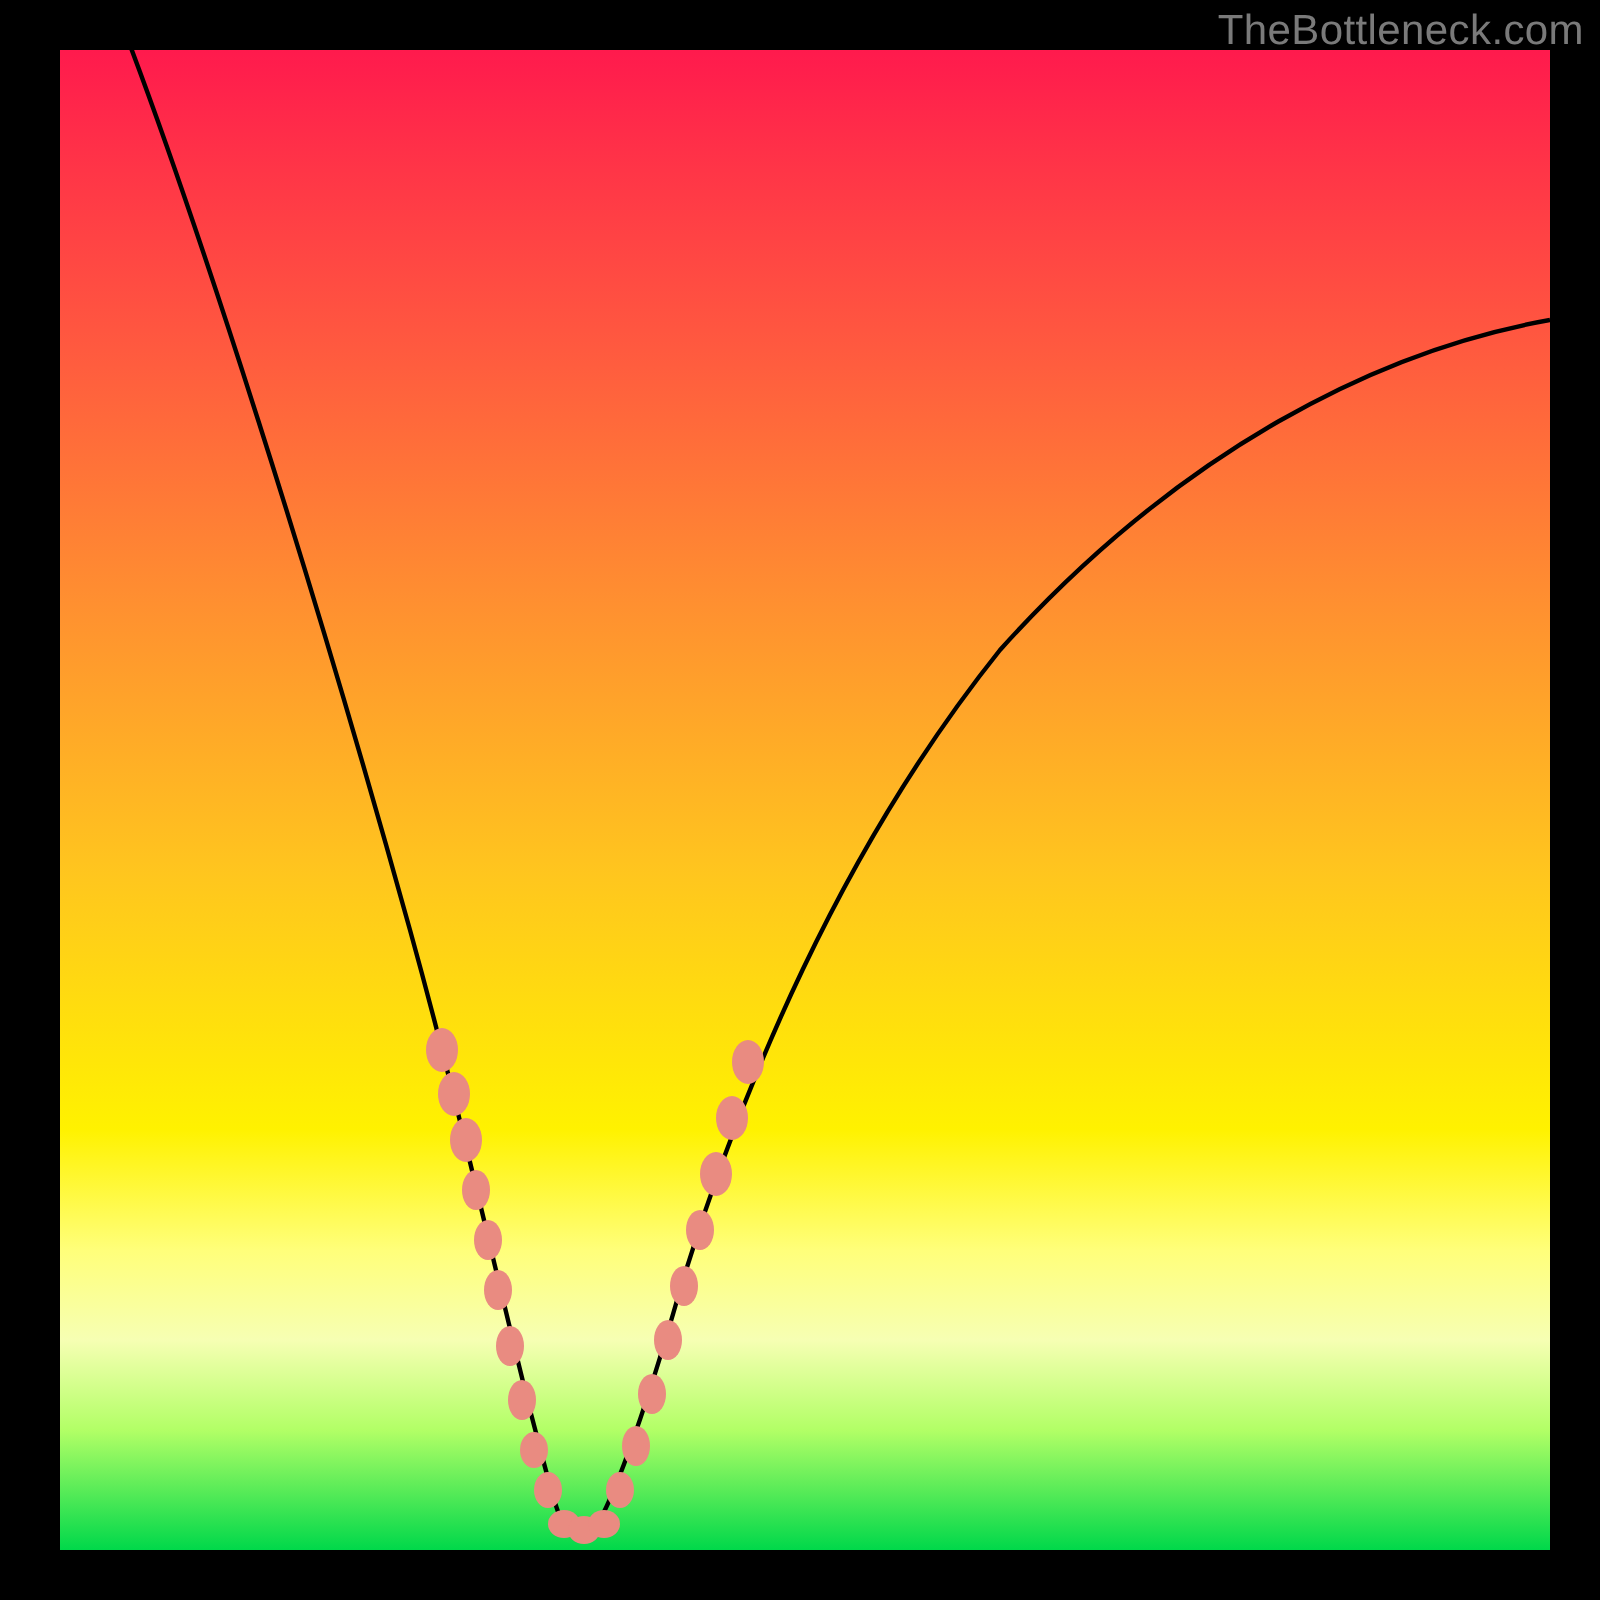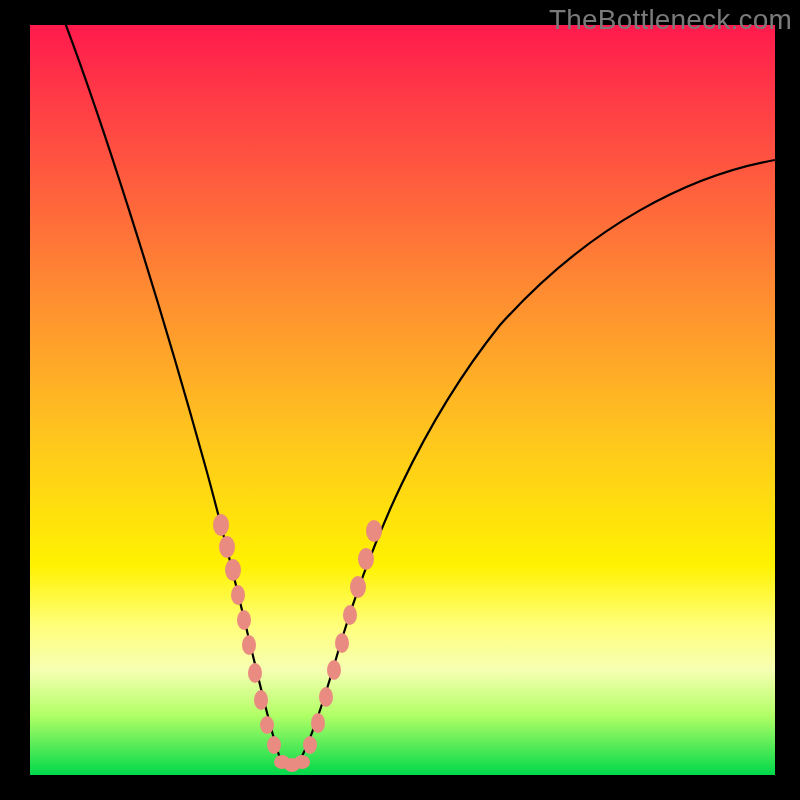--- a/index.html
+++ b/index.html
@@ -37,21 +37,21 @@
       #f6ffb3 86%,
       #b2ff66 92%,
       #00d84a 100%
     );
   }
   .watermark {
     position: absolute;
     top: 4px;
     right: 8px;
     color: #7a7a7a;
-    font-size: 28px;
+    font-size: 21px;
     font-weight: 500;
     letter-spacing: 0.2px;
     user-select: none;
   }
   svg {
     position: absolute;
     left: 0; top: 0;
   }
 </style>
 </head>

